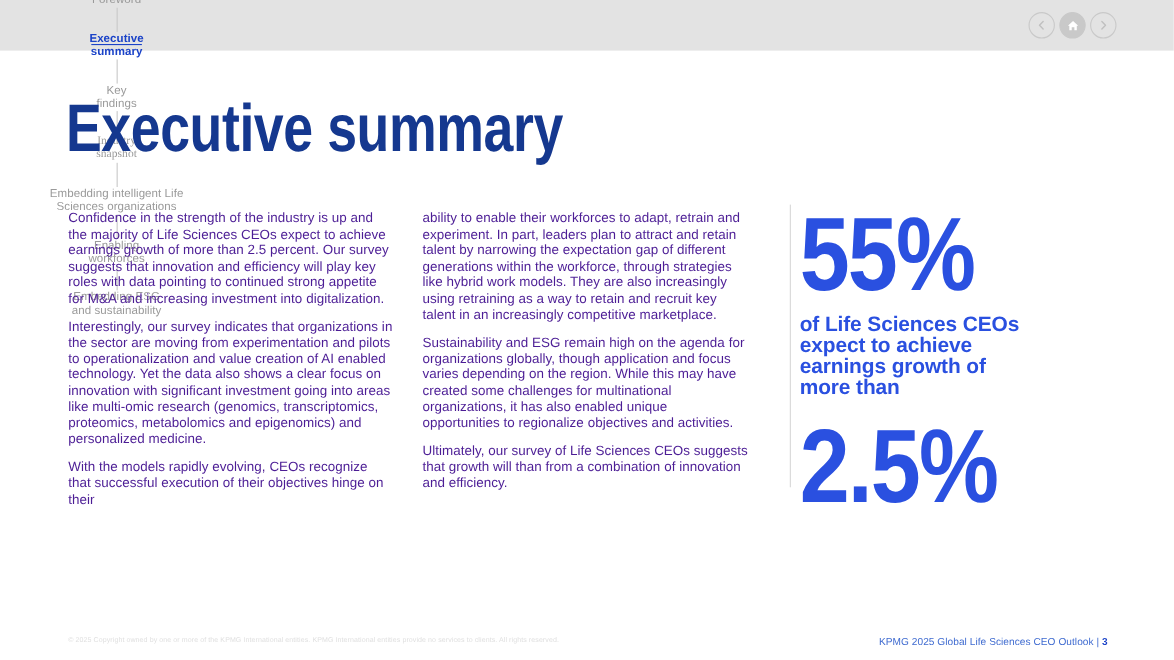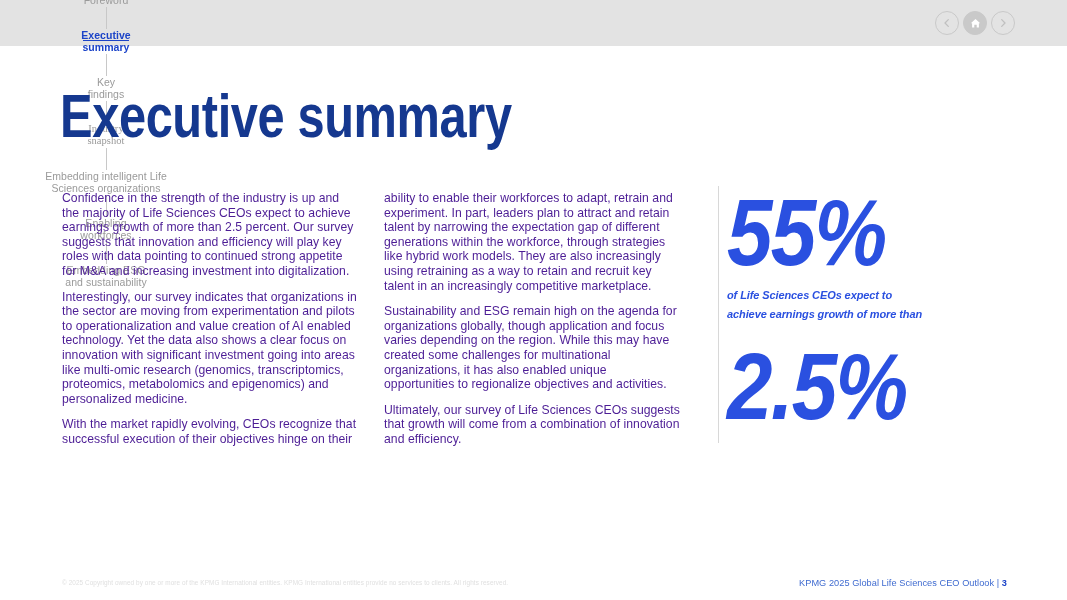--- a/index.html
+++ b/index.html
@@ -149,39 +149,38 @@
     width: 1px;
     height: 257px;
     background: #d8d8d8;
   }
 
   #stat-panel {
     position: absolute;
     left: 727px;
     top: 184px;
     width: 310px;
-    font-style: italic;
   }
 
   .stat-number {
     font-size: 95px;
     line-height: 96px;
     font-weight: bold;
     color: #2a50e0;
     letter-spacing: -2px;
     transform: scaleX(0.86);
     transform-origin: left center;
     white-space: nowrap;
   }
 
   #stat-number-1 { margin-bottom: 0; }
 
   #stat-caption {
     margin-top: 6px;
-    font-size: 11px;
+    font-size: 19px;
     line-height: 19px;
     font-weight: bold;
     color: #2a50e0;
     width: 200px;
     letter-spacing: -0.1px;
   }
 
   #stat-number-2 {
     margin-top: 14px;
   }
@@ -292,27 +291,27 @@
     </div>
 
   </div>
 </div>
 
 <div id="page-title">Executive summary</div>
 
 <div class="col" id="col-1">
   <p>Confidence in the strength of the industry is up and the majority of Life Sciences CEOs expect to achieve earnings growth of more than 2.5 percent. Our survey suggests that innovation and efficiency will play key roles with data pointing to continued strong appetite for M&amp;A and increasing investment into digitalization.</p>
   <p>Interestingly, our survey indicates that organizations in the sector are moving from experimentation and pilots to operationalization and value creation of AI enabled technology. Yet the data also shows a clear focus on innovation with significant investment going into areas like multi-omic research (genomics, transcriptomics, proteomics, metabolomics and epigenomics) and personalized medicine.</p>
-  <p>With the market rapidly evolving, CEOs recognize that successful execution of their objectives hinge on their</p>
+  <p>With the models rapidly evolving, CEOs recognize that successful execution of their objectives hinge on their</p>
 </div>
 
 <div class="col" id="col-2">
   <p>ability to enable their workforces to adapt, retrain and experiment. In part, leaders plan to attract and retain talent by narrowing the expectation gap of different generations within the workforce, through strategies like hybrid work models. They are also increasingly using retraining as a way to retain and recruit key talent in an increasingly competitive marketplace.</p>
   <p>Sustainability and ESG remain high on the agenda for organizations globally, though application and focus varies depending on the region. While this may have created some challenges for multinational organizations, it has also enabled unique opportunities to regionalize objectives and activities.</p>
-  <p>Ultimately, our survey of Life Sciences CEOs suggests that growth will come from a combination of innovation and efficiency.</p>
+  <p>Ultimately, our survey of Life Sciences CEOs suggests that growth will than from a combination of innovation and efficiency.</p>
 </div>
 
 <div id="stat-divider"></div>
 
 <div id="stat-panel">
   <div class="stat-number" id="stat-number-1">55%</div>
   <div id="stat-caption">of Life Sciences CEOs expect to achieve earnings growth of more than</div>
   <div class="stat-number" id="stat-number-2">2.5%</div>
 </div>
 

